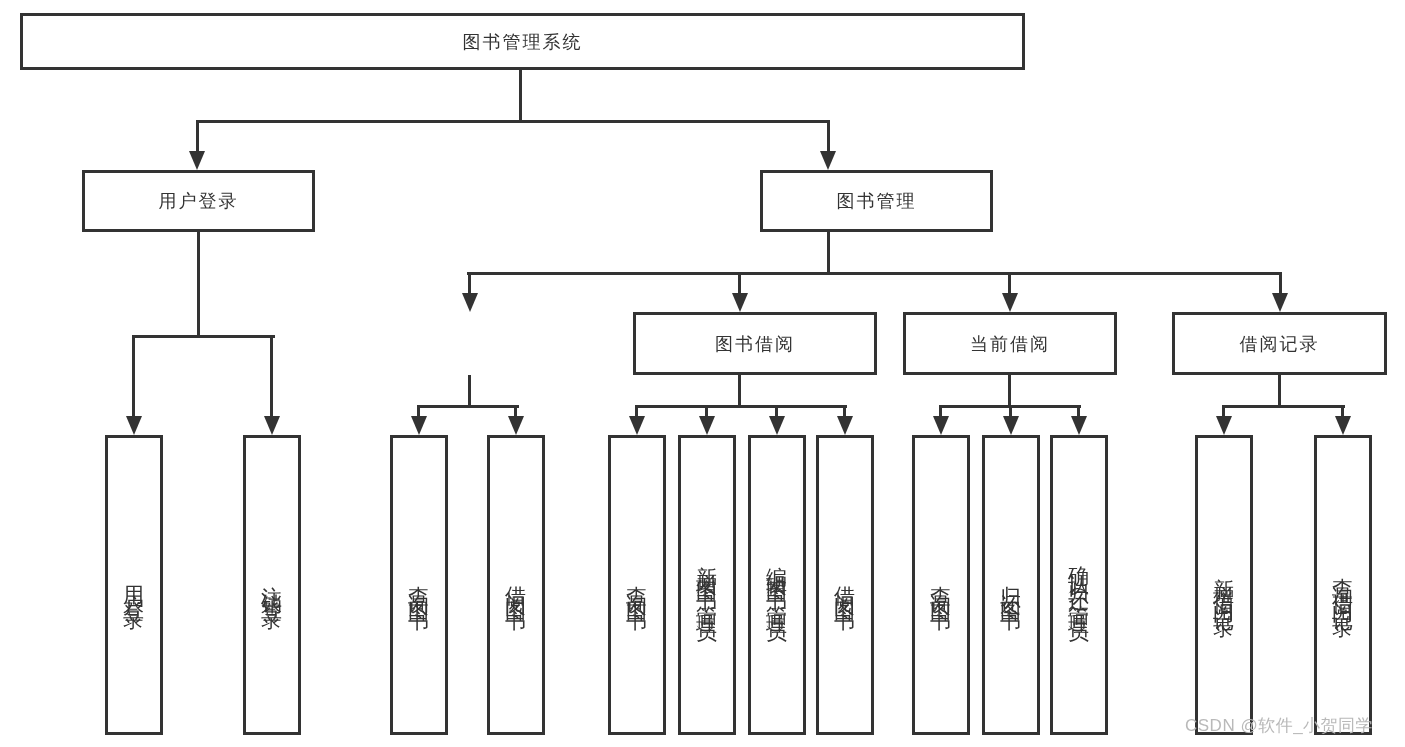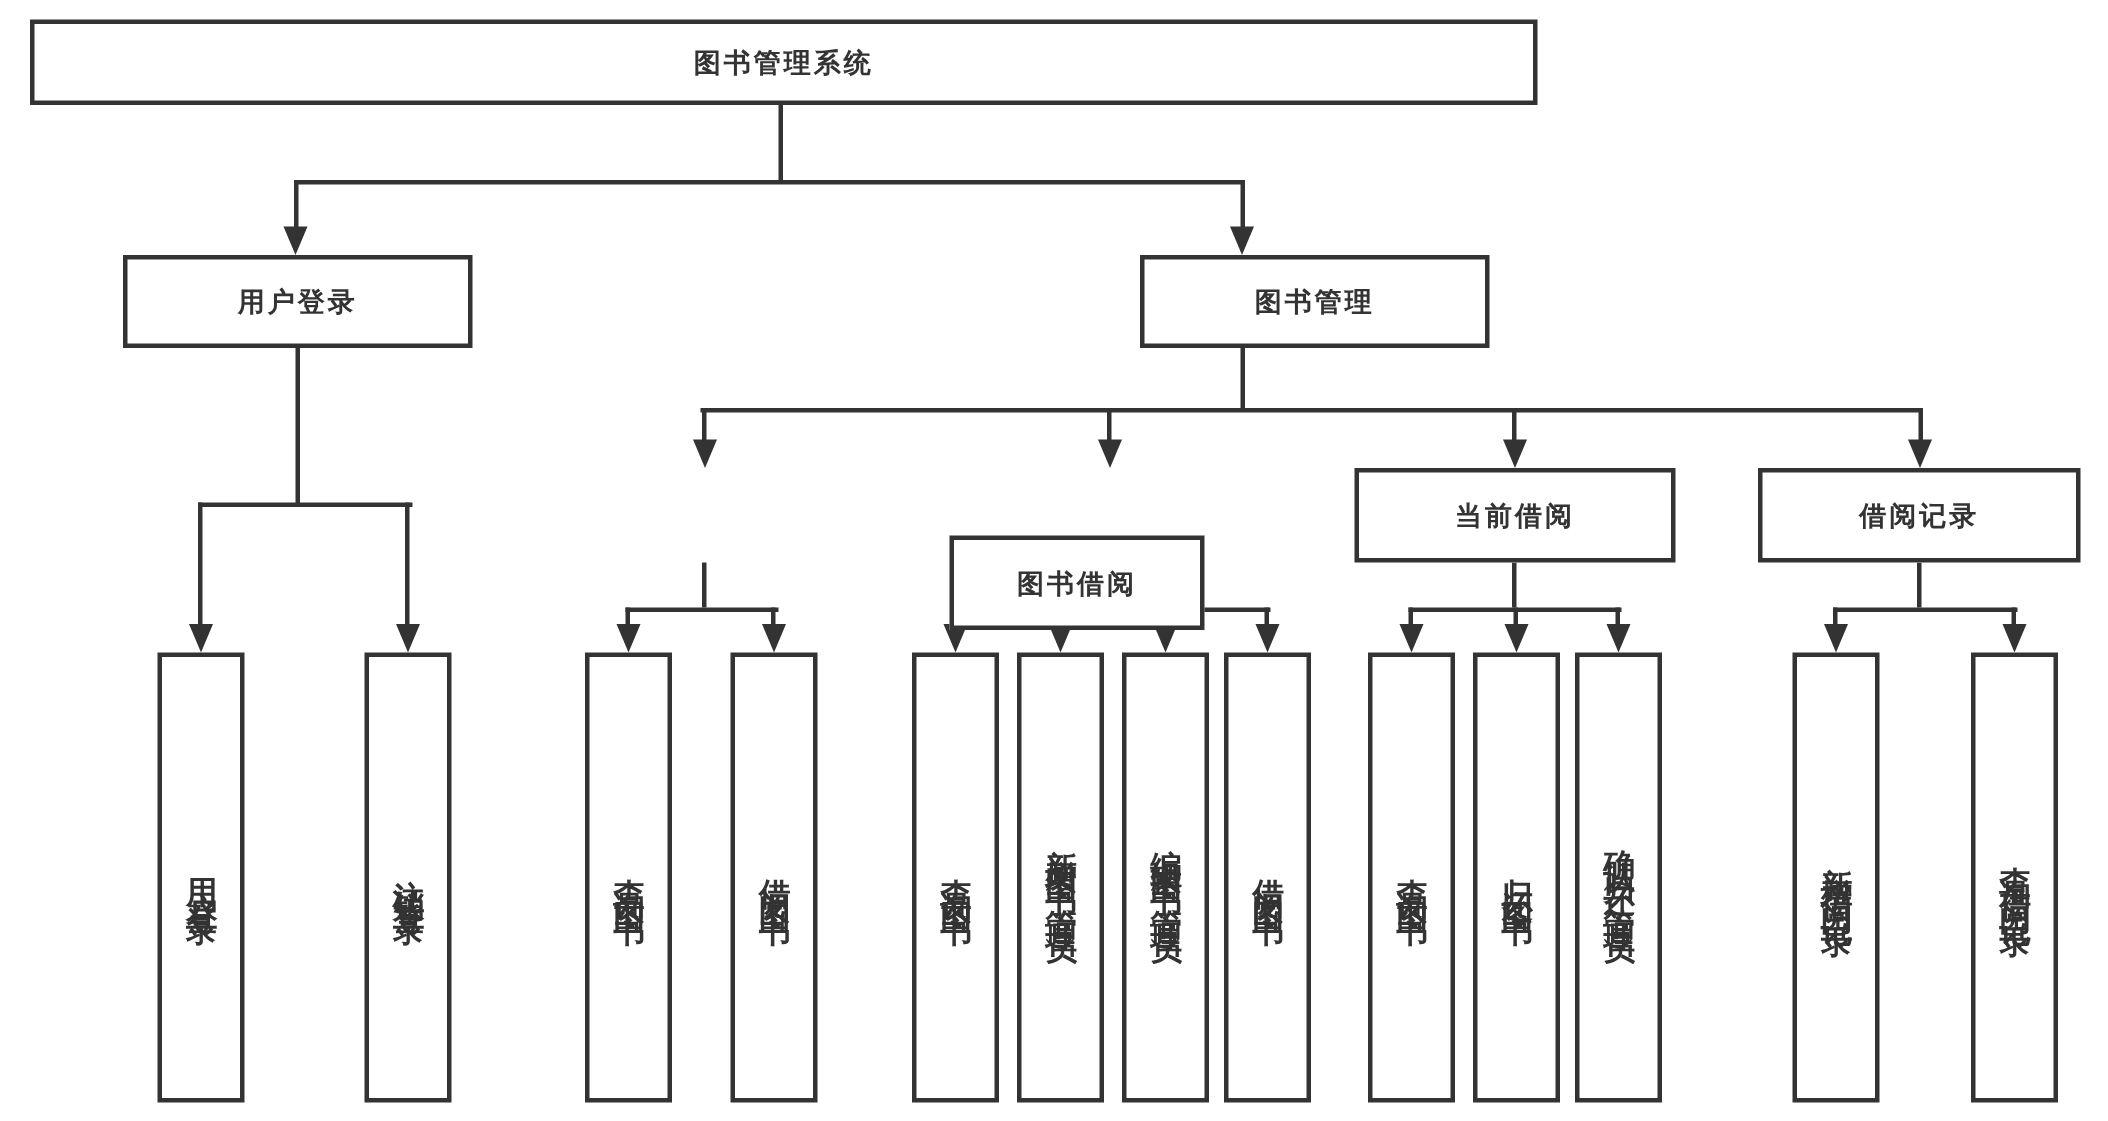--- a/index.html
+++ b/index.html
@@ -2,21 +2,21 @@
 <html><head>
 <meta charset="utf-8">
 <style>
   html, body { margin: 0; padding: 0; }
   body {
     width: 1405px; height: 747px;
     background: #ffffff;
     font-family: "Liberation Sans", "DejaVu Sans", sans-serif;
     overflow: hidden;
   }
-  #canvas { position: relative; width: 1405px; height: 747px; background: #ffffff; font-weight: bold; }
+  #canvas { position: relative; width: 1405px; height: 747px; background: #ffffff; }
 
   .box {
     position: absolute;
     box-sizing: border-box;
     border: 3px solid #333333;
     background: #ffffff;
     display: flex; align-items: center; justify-content: center;
     color: #333333;
     font-size: 18px;
     letter-spacing: 2px;
@@ -67,21 +67,21 @@
     <span>图书管理系统</span>
   </div>
 
   <div class="box" style="left:82px; top:170px; width:233px; height:62px;">
     <span>用户登录</span>
   </div>
   <div class="box" style="left:712px; top:170px; width:233px; height:62px;margin-left:48px;">
     <span>图书管理</span>
   </div>
 
-  <div class="box" style="left:633px; top:312px; width:170px; height:63px;margin-top:45px;">
+  <div class="box" style="left:633px; top:312px; width:244px; height:63px;">
     <span>图书借阅</span>
   </div>
   <div class="box" style="left:903px; top:312px; width:214px; height:63px;justify-content:center;">
     <span>当前借阅</span>
   </div>
   <div class="box" style="left:1172px; top:312px; width:215px; height:63px;">
     <span>借阅记录</span>
   </div>
 
   <div class="leaf" style="left:105px;">
@@ -180,14 +180,15 @@
   <div class="vline" style="left:1077px; top:405px; height:14px;"></div>
   <div class="arrow" style="left:1071px; top:416px;"></div>
 
   <div class="vline" style="left:1278px; top:375px; height:30px;"></div>
   <div class="hline" style="left:1222px; top:405px; width:123px;"></div>
   <div class="vline" style="left:1222px; top:405px; height:14px;"></div>
   <div class="arrow" style="left:1216px; top:416px;"></div>
   <div class="vline" style="left:1341px; top:405px; height:14px;"></div>
   <div class="arrow" style="left:1335px; top:416px;"></div>
 
+  <div class="watermark">CSDN @软件_小贺同学</div>
 
 </div>
 
 </body></html>

